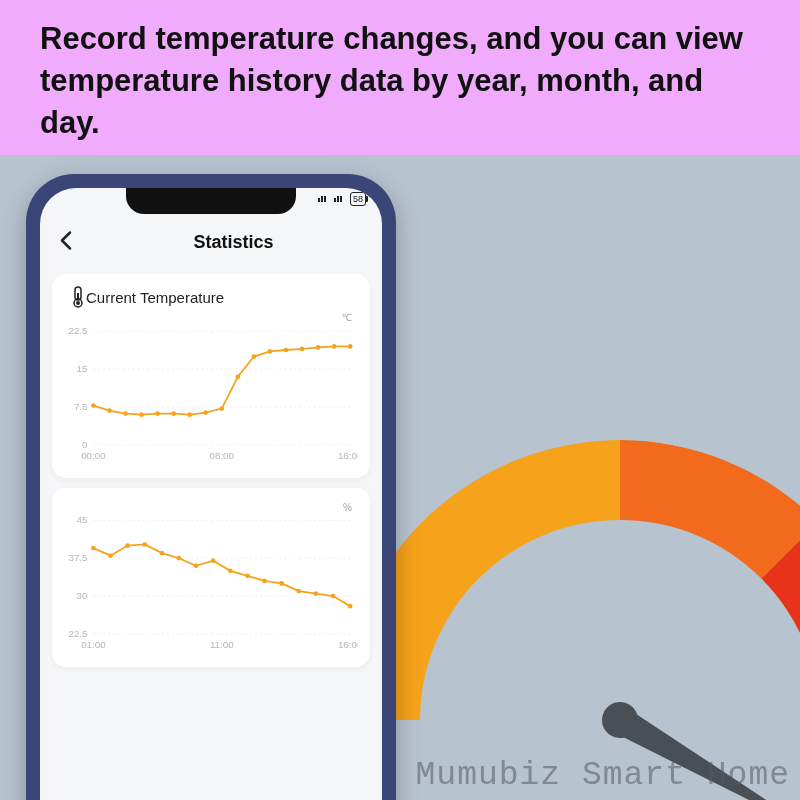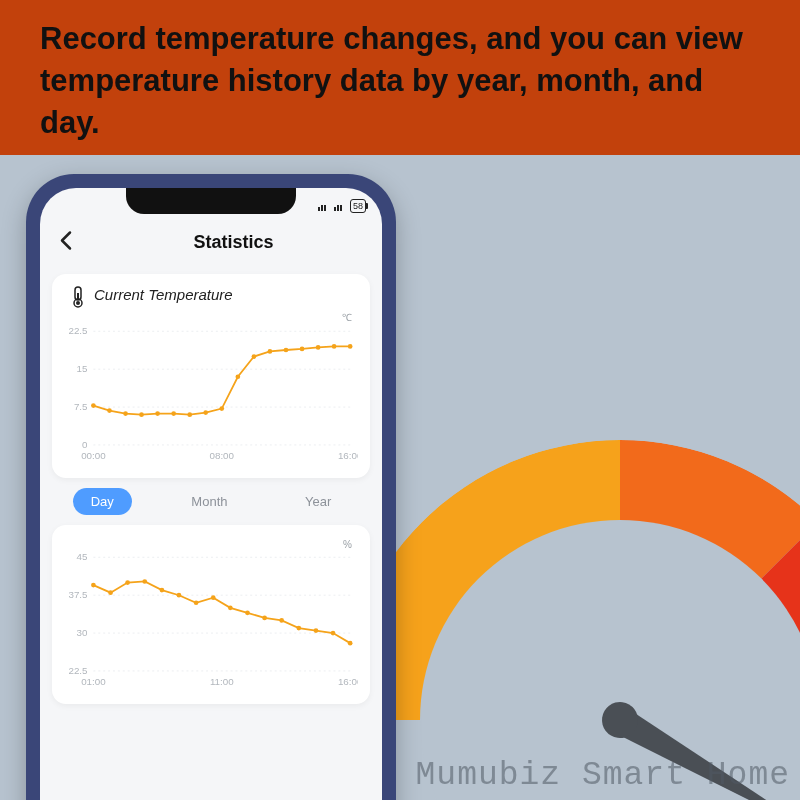--- a/index.html
+++ b/index.html
@@ -9,21 +9,21 @@
     background: #fff;
     position: relative;
     overflow: hidden;
   }
   .top-text {
     padding: 18px 40px 24px 40px;
     font-size: 31px;
     font-weight: 600;
     color: #111;
     line-height: 1.35;
-    background: #c2410c;
+    background: #f0abfc;
   }
   .promo-bg {
     position: absolute;
     left: 0; right: 0; top: 155px;
     height: 800px;
     background: #b7c3cf;
   }
   .gauge {
     position: absolute;
     right: -120px;
@@ -55,21 +55,21 @@
     top: 0;
     width: 170px; height: 26px;
     background: #111;
     border-radius: 0 0 18px 18px;
     z-index: 5;
   }
   .status-bar {
     height: 32px;
     display: flex;
     justify-content: flex-end;
-    align-items: center;
+    align-items: flex-start;
     padding: 4px 16px 0 16px;
     gap: 4px;
     position: relative;
     z-index: 2;
     color: #222;
     font-size: 11px;
   }
   .sig { width:12px;height:10px;display:inline-block;position:relative; }
   .sig:before{content:"";position:absolute;bottom:0;left:0;width:2px;height:4px;background:#222;}
   .sig:after{content:"";position:absolute;bottom:0;left:3px;width:2px;height:6px;background:#222;box-shadow:3px 0 0 #222;}
@@ -89,23 +89,22 @@
   }
   .nav-title { font-size: 18px; font-weight: 700; color: #111; margin-left: 45px; }
   .card {
     background: #fff;
     border-radius: 14px;
     margin: 10px 12px;
     padding: 12px 12px 10px 12px;
     box-shadow: 0 2px 6px rgba(0,0,0,.05);
   }
   .card-head {
-    display: flex; align-items: flex-start; gap: 8px;
+    display: flex; align-items: center; gap: 0;
     padding-left: 6px;
-    font-style: italic;
   }
   .card-title { font-size: 15px; color: #222; }
   .unit {
     text-align: right; font-size: 10px; color: #9aa0a6; padding-right: 6px; margin-top: 2px;
   }
   .chart {
     width: 100%;
     height: 140px;
   }
   .x-ticks, .y-axis { font-size: 10px; fill: #b2b7bd; }
@@ -211,25 +210,20 @@
           <circle class="pt" cx="193.8" cy="31.8" r="2.4"></circle>
           <circle class="pt" cx="210.1" cy="26.6" r="2.4"></circle>
           <circle class="pt" cx="226.5" cy="25.1" r="2.4"></circle>
           <circle class="pt" cx="242.9" cy="24.0" r="2.4"></circle>
           <circle class="pt" cx="259.3" cy="22.5" r="2.4"></circle>
           <circle class="pt" cx="275.6" cy="21.5" r="2.4"></circle>
           <circle class="pt" cx="292.0" cy="21.5" r="2.4"></circle>
         </svg>
     </div>
 
-    <div class="tabs">
-      <div class="tab active">Day</div>
-      <div class="tab">Month</div>
-      <div class="tab">Year</div>
-    </div>
 
     <div class="card">
       <div class="unit">%</div>
       <svg class="chart" viewBox="0 0 300 140" id="hum-chart">
           <line class="grid" x1="30" y1="122" x2="292" y2="122"></line>
           <text class="y-axis" x="24" y="125" text-anchor="end">22.5</text>
           <line class="grid" x1="30" y1="83.33333333333334" x2="292" y2="83.33333333333334"></line>
           <text class="y-axis" x="24" y="86.33333333333334" text-anchor="end">30</text>
           <line class="grid" x1="30" y1="44.66666666666667" x2="292" y2="44.66666666666667"></line>
           <text class="y-axis" x="24" y="47.66666666666667" text-anchor="end">37.5</text>

